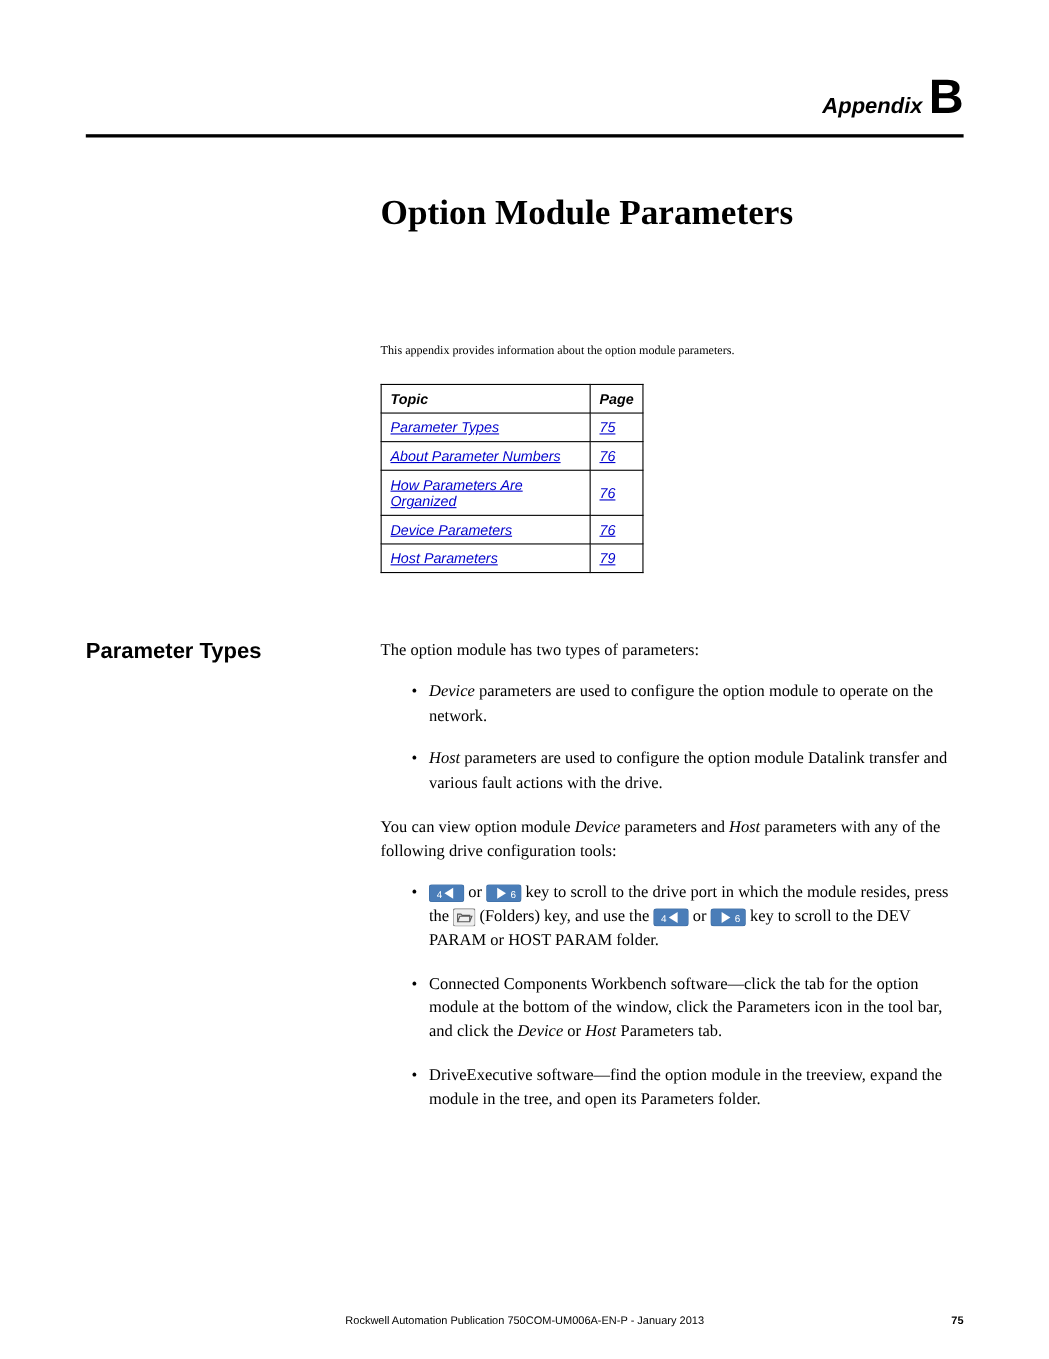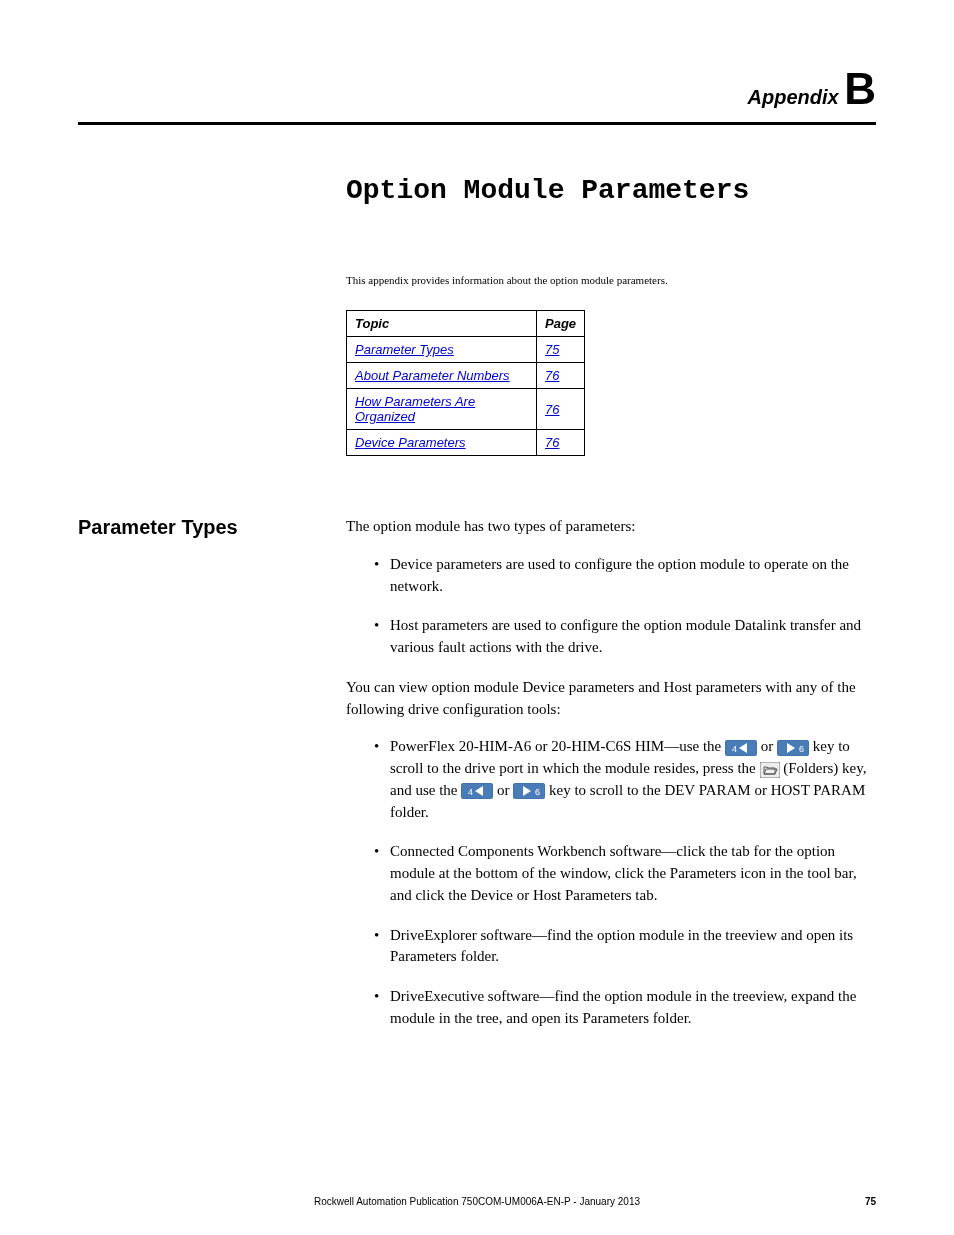--- a/index.html
+++ b/index.html
@@ -34,25 +34,25 @@
     font-weight: bold;
     vertical-align: baseline;
     font-family: Arial, Helvetica, sans-serif;
   }
   .hr-top {
     border: none;
     border-top: 3px solid #000;
     margin-bottom: 50px;
   }
   .title {
-    font-family: Liberation Mono, monospace;
-    font-weight: bold;
-    font-size: 28px;
+    font-family: Liberation Serif, serif;
+    font-weight: bold;
+    font-size: 32px;
     margin-left: 268px;
-    margin-bottom: 68px;
+    margin-bottom: 101px;
   }
   .intro {
     margin-left: 268px;
     font-size: 11px;
     margin-bottom: 24px;
   }
   .toc-table {
     margin-left: 268px;
     border-collapse: collapse;
     font-family: Arial, Helvetica, sans-serif;
@@ -110,20 +110,21 @@
     padding-left: 16px;
     margin-bottom: 18px;
   }
   .section-body ul li::before {
     content: "•";
     position: absolute;
     left: 0;
     top: 0;
   }
   .italic {
+    font-style: italic;
   }
   .key-icon {
     display: inline-block;
     vertical-align: middle;
     line-height: 1;
   }
   .key-icon.blue-left, .key-icon.blue-right {
     width: 32px;
     height: 16px;
   }
@@ -178,20 +179,24 @@
         <td><a href="#">76</a></td>
       </tr>
       <tr>
         <td><a href="#">How Parameters Are Organized</a></td>
         <td><a href="#">76</a></td>
       </tr>
       <tr>
         <td><a href="#">Device Parameters</a></td>
         <td><a href="#">76</a></td>
       </tr>
+      <tr>
+        <td><a href="#">Host Parameters</a></td>
+        <td><a href="#">79</a></td>
+      </tr>
     </tbody>
   </table>
 
   <div class="section">
     <div class="section-heading">Parameter Types</div>
     <div class="section-body">
 
       <p>The option module has two types of parameters:</p>
 
       <ul>
@@ -202,21 +207,20 @@
           <span class="italic">Host</span><span> parameters are used to configure the option module Datalink transfer and various fault actions with the drive.</span>
         </li>
       </ul>
 
       <p>
         <span>You can view option module </span><span class="italic">Device</span><span> parameters and </span><span class="italic">Host</span><span> parameters with any of the following drive configuration tools:</span>
       </p>
 
       <ul>
         <li>
-          <span>PowerFlex 20-HIM-A6 or 20-HIM-C6S HIM—use the </span>
           <span class="key-icon blue-left">
             <svg width="32" height="16" viewBox="0 0 32 16">
               <rect x="0" y="0" width="32" height="16" rx="3" fill="#4a7db8" stroke="#2a5a90" stroke-width="0.5"></rect>
               <text x="7" y="12" font-size="9" fill="#fff" font-family="Arial">4</text>
               <polygon points="22,3 22,13 14,8" fill="#fff"></polygon>
             </svg>
           </span>
           <span> or </span>
           <span class="key-icon blue-right">
             <svg width="32" height="16" viewBox="0 0 32 16">
@@ -246,21 +250,20 @@
               <rect x="0" y="0" width="32" height="16" rx="3" fill="#4a7db8" stroke="#2a5a90" stroke-width="0.5"></rect>
               <polygon points="10,3 10,13 18,8" fill="#fff"></polygon>
               <text x="22" y="12" font-size="9" fill="#fff" font-family="Arial">6</text>
             </svg>
           </span>
           <span> key to scroll to the DEV PARAM or HOST PARAM folder.</span>
         </li>
         <li>
           <span>Connected Components Workbench software—click the tab for the option module at the bottom of the window, click the Parameters icon in the tool bar, and click the </span><span class="italic">Device</span><span> or </span><span class="italic">Host</span><span> Parameters tab.</span>
         </li>
-        <li>DriveExplorer software—find the option module in the treeview and open its Parameters folder.</li>
         <li>DriveExecutive software—find the option module in the treeview, expand the module in the tree, and open its Parameters folder.</li>
       </ul>
 
     </div>
   </div>
 
   <div class="footer">
     <span>Rockwell Automation Publication 750COM-UM006A-EN-P - January 2013</span>
     <span class="page-num">75</span>
   </div>

